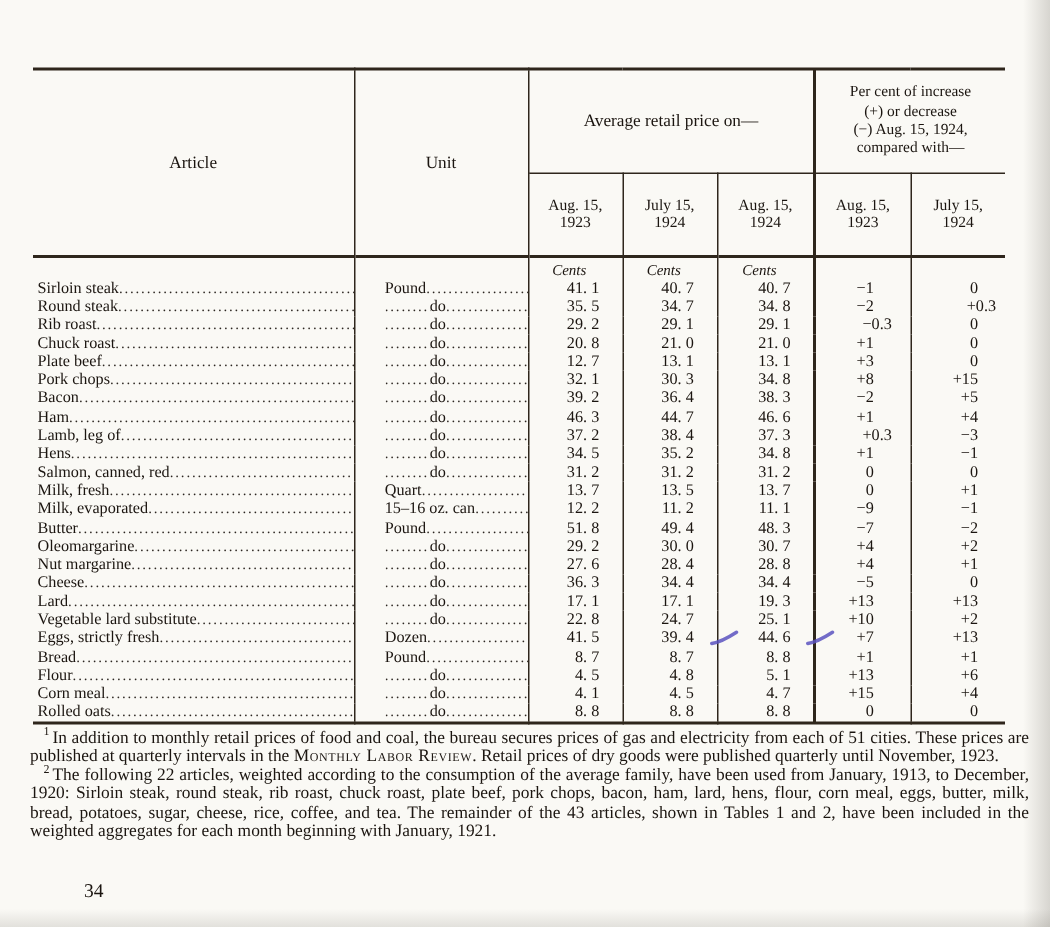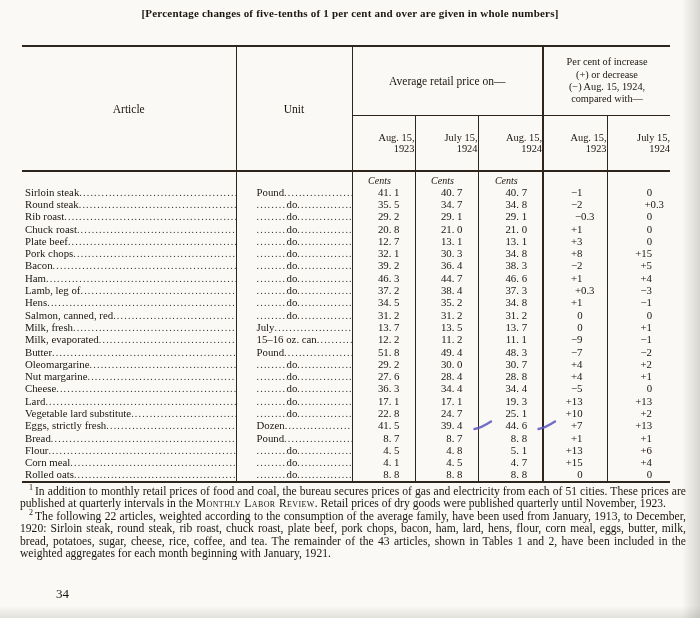--- a/index.html
+++ b/index.html
@@ -36,21 +36,21 @@
   .datatable th,.datatable td{padding:0;font-weight:normal;}
   .bR1{border-right:1.3px solid var(--ink2);}
   .bR2{border-right:2.3px solid var(--ink2);}
 
   thead tr.groups th{height:68px;vertical-align:middle;}
   thead tr.dates th{height:54px;vertical-align:middle;border-bottom:2.6px solid var(--ink2);}
   .th-article,.th-unit{font-size:11.5px;text-align:center;border-bottom:2.6px solid var(--ink2);}
   .th-pricegroup{font-size:11.5px;text-align:center;border-bottom:1.6px solid var(--ink2);}
   .th-pctgroup{border-bottom:1.6px solid var(--ink2);text-align:center;}
   .th-pctgroup span{display:block;font-size:10.3px;line-height:12.4px;}
-  .datehead span{display:block;text-align:right;font-size:10.4px;line-height:11.5px;}
+  .datehead span{display:block;text-align:center;font-size:10.4px;line-height:11.5px;}
 
   tbody tr.cents td{height:14px;font-style:italic;font-size:10px;text-align:center;
     vertical-align:bottom;padding-right:8px;}
   tbody tr.datarow td{height:12.3px;font-size:10.8px;line-height:11px;vertical-align:middle;}
 
   .cellflex{display:flex;align-items:baseline;min-width:0;}
   td.a .cellflex{padding-left:3px;}
   td.u .cellflex{padding-left:20px;}
   .dots{flex:1 1 auto;overflow:hidden;white-space:nowrap;min-width:0;
     font-size:10px;letter-spacing:1.2px;opacity:.92;}
@@ -77,21 +77,20 @@
   .smallcaps{font-variant:small-caps;letter-spacing:.4px;}
 
   .page-num{position:absolute;left:56px;top:586px;font-size:13px;}
   .folio{position:absolute;left:0;top:586px;width:700px;text-align:center;font-size:13px;}
 </style>
 </head>
 <body>
 
 <div class="page">
 
-  <div class="caption">[Percentage changes of five-tenths of 1 per cent and over are given in whole numbers]</div>
 
   <table class="datatable">
     <colgroup>
       <col style="width:214px">
         <col style="width:116px">
       <col style="width:63px">
         <col style="width:63px">
         <col style="width:65px">
       <col style="width:64px">
         <col style="width:63px">
@@ -362,21 +361,21 @@
         </tr>
         <tr class="datarow">
           <td class="a bR1">
             <div class="cellflex">
               <span class="nm">Milk, fresh</span>
               <span class="dots"></span>
             </div>
           </td>
           <td class="u bR1">
             <div class="cellflex">
-              <span class="nm">July</span>
+              <span class="nm">Quart</span>
               <span class="dots"></span>
             </div>
           </td>
           <td class="num c0 bR1"><span>13. 7</span></td>
           <td class="num c1 bR1"><span>13. 5</span></td>
           <td class="num c2 bR2"><span>13. 7</span></td>
           <td class="chg g0 bR1"><span>0</span></td>
           <td class="chg g1"><span>+1</span></td>
         </tr>
         <tr class="datarow">

